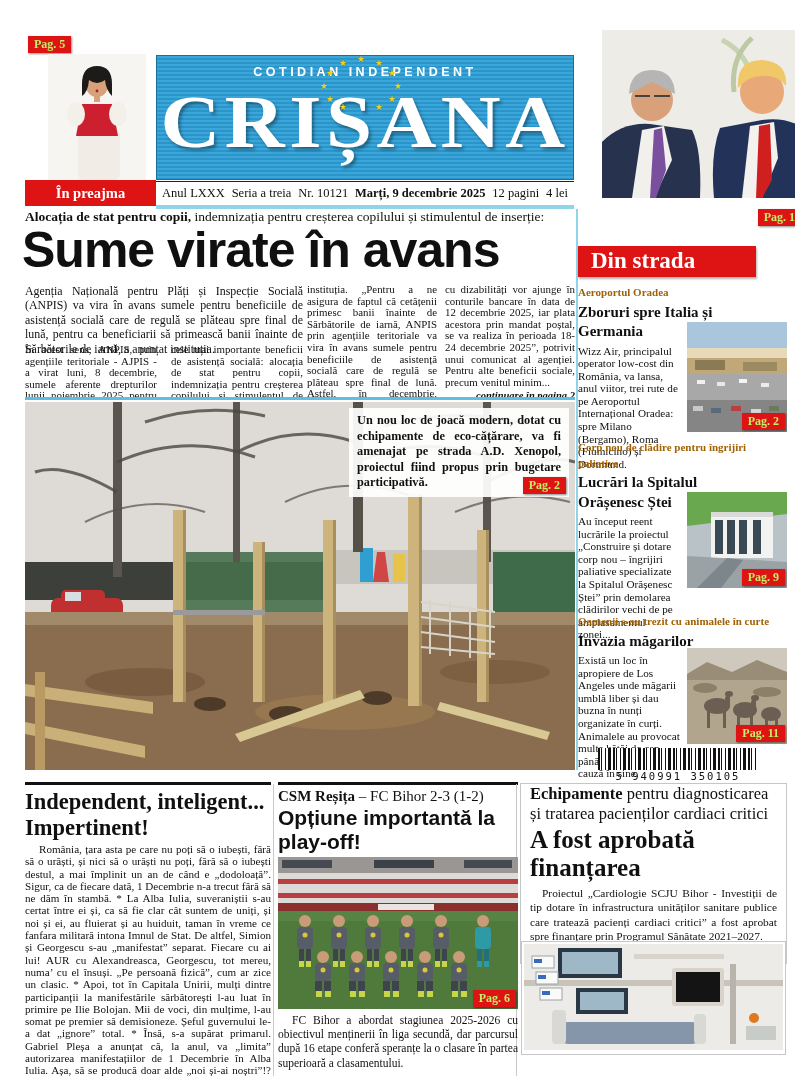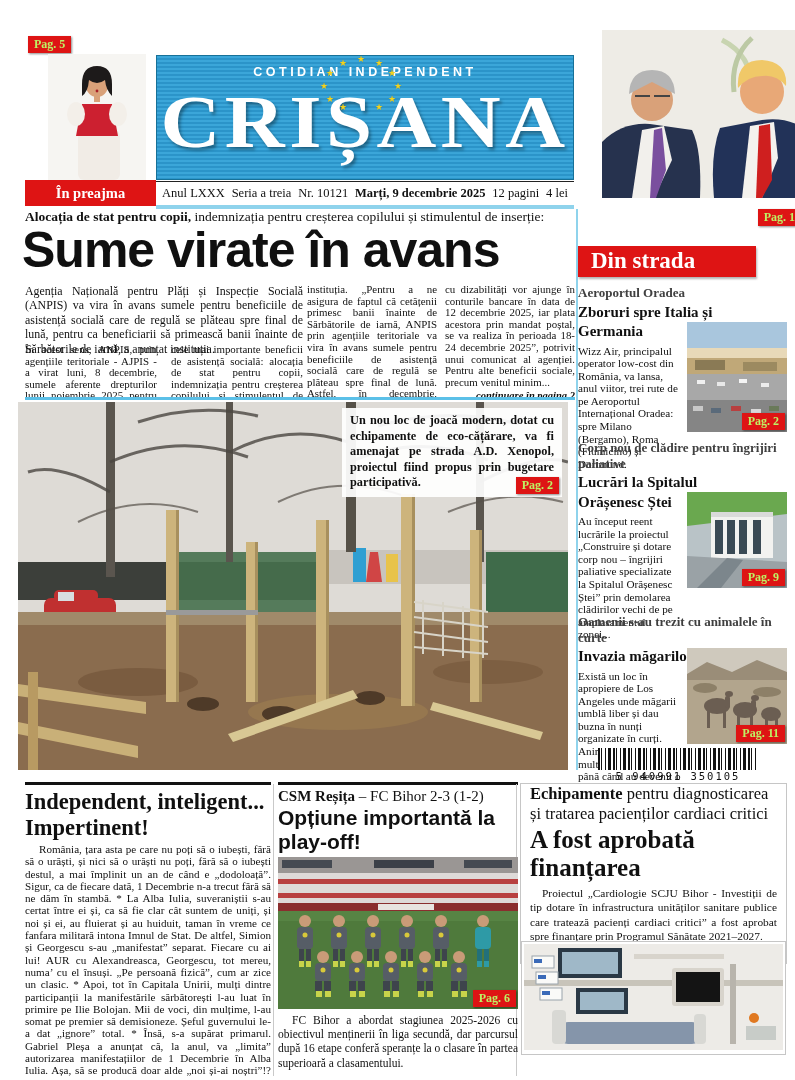--- a/index.html
+++ b/index.html
@@ -53,35 +53,35 @@
   .lead-col { font-size:10.9px; line-height:11.6px; text-align:justify; overflow:hidden; }
   .col1 { left:25px;  top:344px; width:132px; height:54px; }
   .col2 { left:171px; top:344px; width:132px; height:54px; }
   .col3 { left:307px; top:284px; width:130px; height:114px; }
   .col4 { left:445px; top:284px; width:130px; height:114px; }
   .cont { text-align:right; font-style:italic; font-weight:bold; font-size:10.5px; margin-top:2px; }
 
   .v-divider-blue { left:576px; top:209px; width:2px; height:561px; background:#8fd3ec; }
   .photo-toprule { left:25px; top:397px; width:550px; height:3px; background:#5bc0e8; }
 
-  .main-photo { left:18px; top:402px; width:550px; height:368px; overflow:hidden; }
+  .main-photo { left:25px; top:402px; width:550px; height:368px; overflow:hidden; }
   .main-caption { position:absolute; right:6px; top:6px; width:220px;
                   background:rgba(255,255,255,.93); padding:5px 8px 6px 8px;
                   font-weight:bold; font-size:12.3px; line-height:15.6px; text-align:justify; }
   .main-caption .badge { right:3px; bottom:3px; }
 
   
   .sumar-box { left:578px; top:246px; width:178px; height:31px; background:#de1414;
                color:#fff; font-weight:bold; font-size:23px; line-height:30px;
                padding-left:13px; box-shadow:1px 2px 2px rgba(0,0,0,.3); }
   .side-item { left:578px; width:209px; }
   .si-1 { top:285px; height:152px; }
   .si-2 { top:440px; height:172px; }
   .si-3 { top:614px; height:132px; }
-  .side-kicker { color:#404040; font-weight:bold; font-size:13px; line-height:15.5px; }
+  .side-kicker { color:#a16207; font-weight:bold; font-size:11px; line-height:15.5px; }
   .side-title { font-weight:bold; font-size:15px; line-height:19.5px; margin-top:2px; }
   .side-body { font-size:11.2px; line-height:12.6px; margin-top:3px; text-align:left; }
   .side-photo { position:absolute; right:0; width:100px; overflow:hidden; }
   .side-photo .badge { right:2px; bottom:2px; }
   .sp-1 { top:37px;  height:110px; }
   .sp-2 { top:52px;  height:96px; }
   .sp-3 { top:34px;  height:96px; }
   .narrow { margin-right:106px; }
 
   .barcode { left:592px; top:748px; width:172px; height:34px; text-align:center; }

